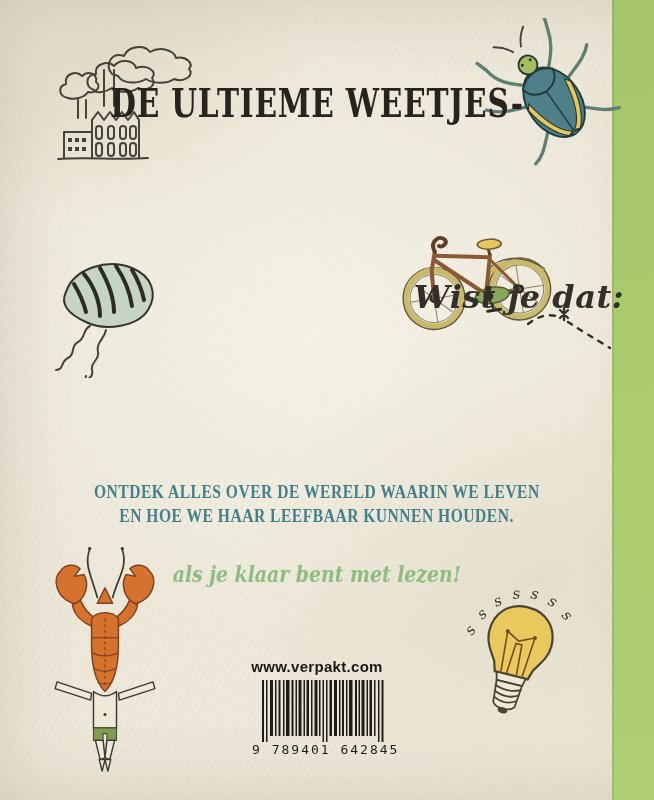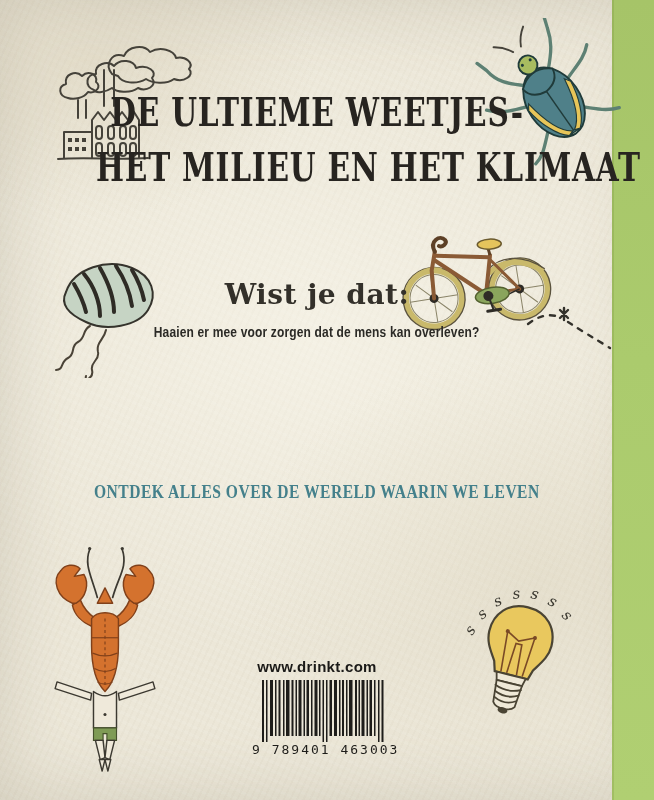--- a/index.html
+++ b/index.html
@@ -24,22 +24,22 @@
     border-left:2px solid rgba(115,140,55,.25);
   }
   .col{position:absolute;left:10px;top:0;width:614px;text-align:center;}
   .title-line{display:block;line-height:46px;white-space:nowrap;}
   .title-line>span{
     display:inline-block;transform:scaleX(.76);transform-origin:50% 50%;
     font-family:"DejaVu Serif",serif;font-weight:700;font-size:39px;
     letter-spacing:1px;color:#272420;
   }
   .wist{
-    font-family:"DejaVu Serif",serif;font-weight:700;
-    font-size:28px;color:#33302a;letter-spacing:.5px;
+    font-family:"DejaVu Serif",serif;font-style:italic;font-weight:700;
+    font-size:32px;color:#33302a;letter-spacing:.5px;text-align:right;
   }
   .fact{display:block;line-height:27px;white-space:nowrap;}
   .fact>span{
     display:inline-block;transform:scaleX(.80);transform-origin:50% 50%;
     font-weight:700;font-size:15px;color:#2b2a26;letter-spacing:.2px;
   }
   .tag{display:block;line-height:23px;white-space:nowrap;font-family:Liberation Serif, serif;}
   .tag>span{
     display:inline-block;transform:scaleX(.82);transform-origin:50% 50%;
     font-weight:700;font-size:19px;color:#44808b;letter-spacing:.6px;
@@ -238,39 +238,39 @@
     <path d="M54,104 L80,104 L78,126 C74,132 60,132 56,126 Z" fill="#efe9d8" stroke="#4a4434" stroke-width="1.8"></path>
     <g fill="none" stroke="#4a4434" stroke-width="1.8" stroke-linecap="round">
       <path d="M54,109 C64,113 72,112 80,108"></path>
       <path d="M55,115 C64,119 72,118 79,114"></path>
       <path d="M56,121 C64,125 72,124 78,120"></path>
     </g>
     <ellipse cx="67" cy="132" rx="5" ry="3" fill="#4a4434"></ellipse>
   </g>
 </svg>
 
-<div class="col" style="top:89px;">
+<div class="col" style="top:80px;">
   <div class="title-line"><span>DE ULTIEME WEETJES-</span></div>
-  <div class="title-line"><span>HET MILIEU EN HET KLIMAAT</span></div>
 </div>
 
 <div class="col wist" style="top:278px;">Wist je dat:</div>
 
 <div class="col" style="top:318px;">
-  <div class="fact"><span>Haaien er mee voor zorgen dat de mens kan overleven?</span></div>
 </div>
 
 <div class="col" style="top:480px;">
   <div class="tag"><span>ONTDEK ALLES OVER DE WERELD WAARIN WE LEVEN</span></div>
+  <div class="tag"><span>EN HOE WE HAAR LEEFBAAR KUNNEN HOUDEN.</span></div>
 </div>
 
 <div class="col" style="top:558px;">
+  <div class="script-line"><span>als je klaar bent met lezen!</span></div>
 </div>
 
-<div class="col site" style="top:658px;">www.drinkt.com</div>
+<div class="col site" style="top:658px;">www.verpakt.com</div>
 
 <svg class="abs" style="left:262px;top:680px;" width="122" height="62" viewBox="0 0 122 62">
   <g fill="#1e1d1a">
     <rect x="0" y="0" width="2" height="62"></rect>
       <rect x="4" y="0" width="1.5" height="62"></rect>
     <rect x="8" y="0" width="3" height="56"></rect>
       <rect x="13" y="0" width="1.5" height="56"></rect>
     <rect x="16.5" y="0" width="2" height="56"></rect>
       <rect x="21" y="0" width="1.5" height="56"></rect>
     <rect x="24" y="0" width="3.5" height="56"></rect>
@@ -293,13 +293,13 @@
     <rect x="93" y="0" width="2" height="56"></rect>
       <rect x="96.5" y="0" width="1.5" height="56"></rect>
     <rect x="99.5" y="0" width="3" height="56"></rect>
       <rect x="104.5" y="0" width="1.5" height="56"></rect>
     <rect x="107.5" y="0" width="2.5" height="56"></rect>
       <rect x="112" y="0" width="1.5" height="56"></rect>
     <rect x="116" y="0" width="1.5" height="62"></rect>
       <rect x="119.5" y="0" width="2" height="62"></rect>
   </g>
 </svg>
-<div class="abs barcode-num" style="left:252px;top:742px;width:142px;text-align:center;">9 789401 463003</div>
+<div class="abs barcode-num" style="left:252px;top:742px;width:142px;text-align:center;">9 789401 642845</div>
 
 </body></html>

